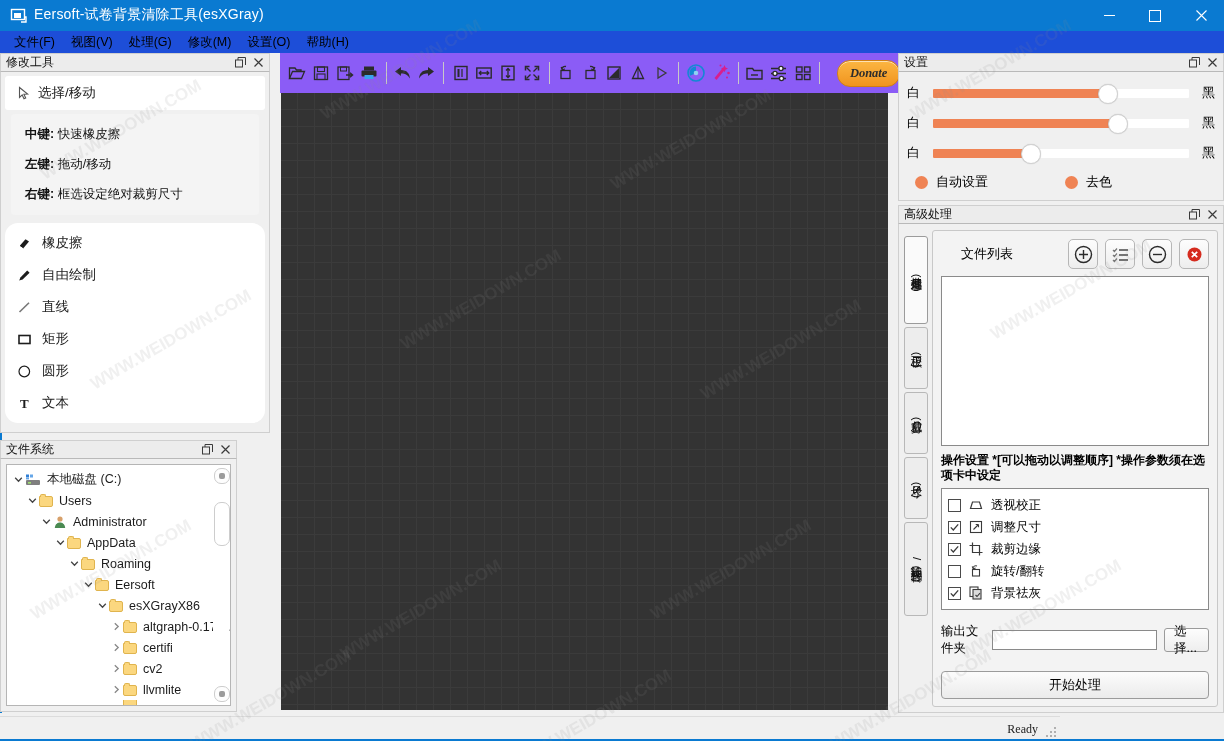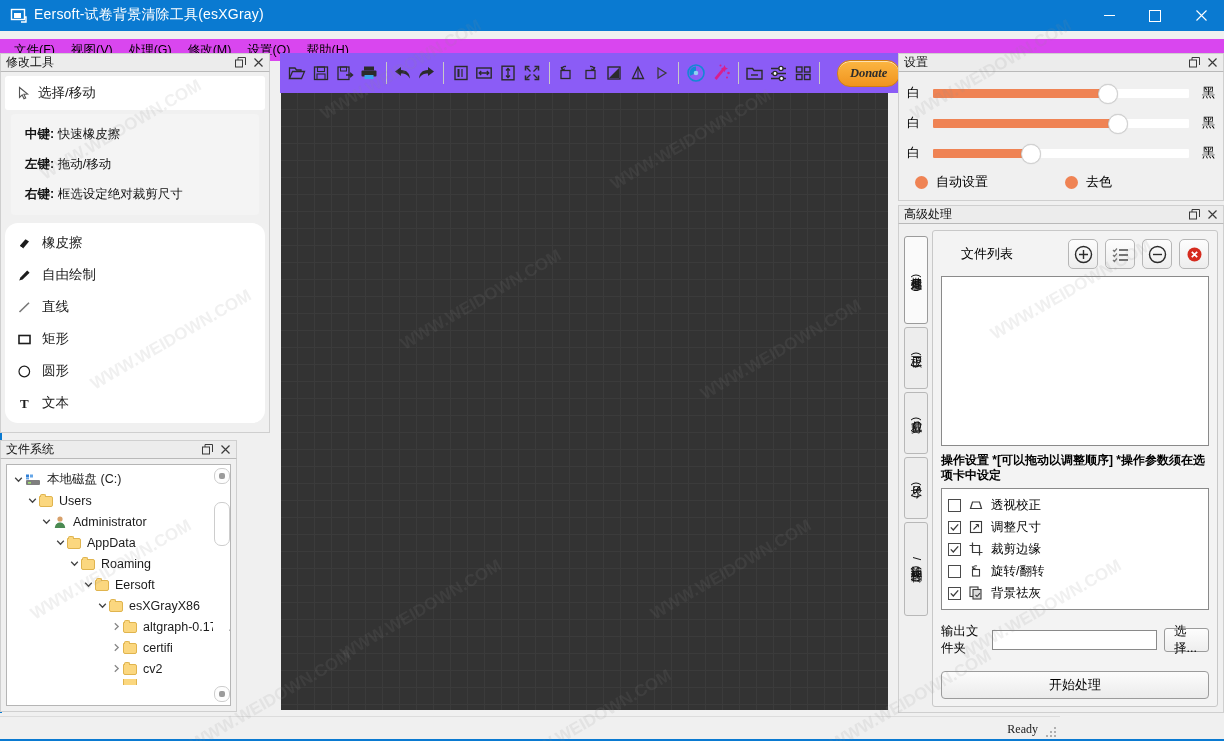--- a/index.html
+++ b/index.html
@@ -14,21 +14,21 @@
   
   .titlebar{position:absolute;left:0;top:0;width:1224px;height:31px;background:#0a7ad1;}
   .title-icon{position:absolute;left:10px;top:7px;width:17px;height:17px;}
   .title-text{position:absolute;left:34px;top:6px;font-size:14px;color:#fff;letter-spacing:.2px;}
   .wbtns{position:absolute;right:0;top:0;height:31px;display:flex;}
   .wbtn{width:46px;height:31px;display:flex;align-items:center;justify-content:center;color:#fff;font-size:13px;}
   .wbtn .sq{width:10px;height:10px;border:1px solid #fff;}
   .wbtn .dash{width:11px;height:1px;background:#fff;}
 
   
-  .menubar{position:absolute;left:0;top:31px;width:1224px;height:22px;background:#d946ef;display:flex;align-items:center;padding-left:6px;box-sizing:border-box;margin-top:8px;}
+  .menubar{position:absolute;left:0;top:31px;width:1224px;height:22px;background:#1d4ed8;display:flex;align-items:center;padding-left:6px;box-sizing:border-box;}
   .menuitem{padding:2px 8px;font-size:12.5px;color:#000;white-space:nowrap;}
 
   
   .panel{position:absolute;background:#f0f0f0;}
   .panel-hdr{height:19px;background:#ececec;border:1px solid #cfcfcf;border-bottom:1px solid #b9b9b9;
              display:flex;align-items:center;box-sizing:border-box;padding-left:5px;}
   .panel-hdr .ttl{font-size:12px;color:#111;font-weight:400;flex:1;}
   .hdr-btn{width:15px;height:15px;display:flex;align-items:center;justify-content:center;margin-right:3px;color:#333;font-size:10px;}
   .panel-body{background:#f0f0f0;border-left:1px solid #cfcfcf;border-right:1px solid #cfcfcf;border-bottom:1px solid #cfcfcf;box-sizing:border-box;}
 
@@ -408,20 +408,31 @@
               <svg width="9" height="9" viewBox="0 0 9 9">
                   <path d="M2.8 1.2 L6.2 4.5 L2.8 7.8" fill="none" stroke="#888" stroke-width="1.3"></path>
                 </svg>
             </span>
             <span class="folder">
                 <i></i>
               </span>
             <span>cv2</span>
           </div>
 
+          <div class="tnode" style="padding-left:98px">
+            <span class="chev">
+              <svg width="9" height="9" viewBox="0 0 9 9">
+                  <path d="M2.8 1.2 L6.2 4.5 L2.8 7.8" fill="none" stroke="#888" stroke-width="1.3"></path>
+                </svg>
+            </span>
+            <span class="folder">
+                <i></i>
+              </span>
+            <span>llvmlite</span>
+          </div>
 
           <div class="tnode" style="padding-left:98px;height:6px;overflow:hidden;">
             <span class="chev"></span>
             <span class="folder">
                 <i></i>
               </span>
           </div>
 
         </div>
         <div class="tscroll">

